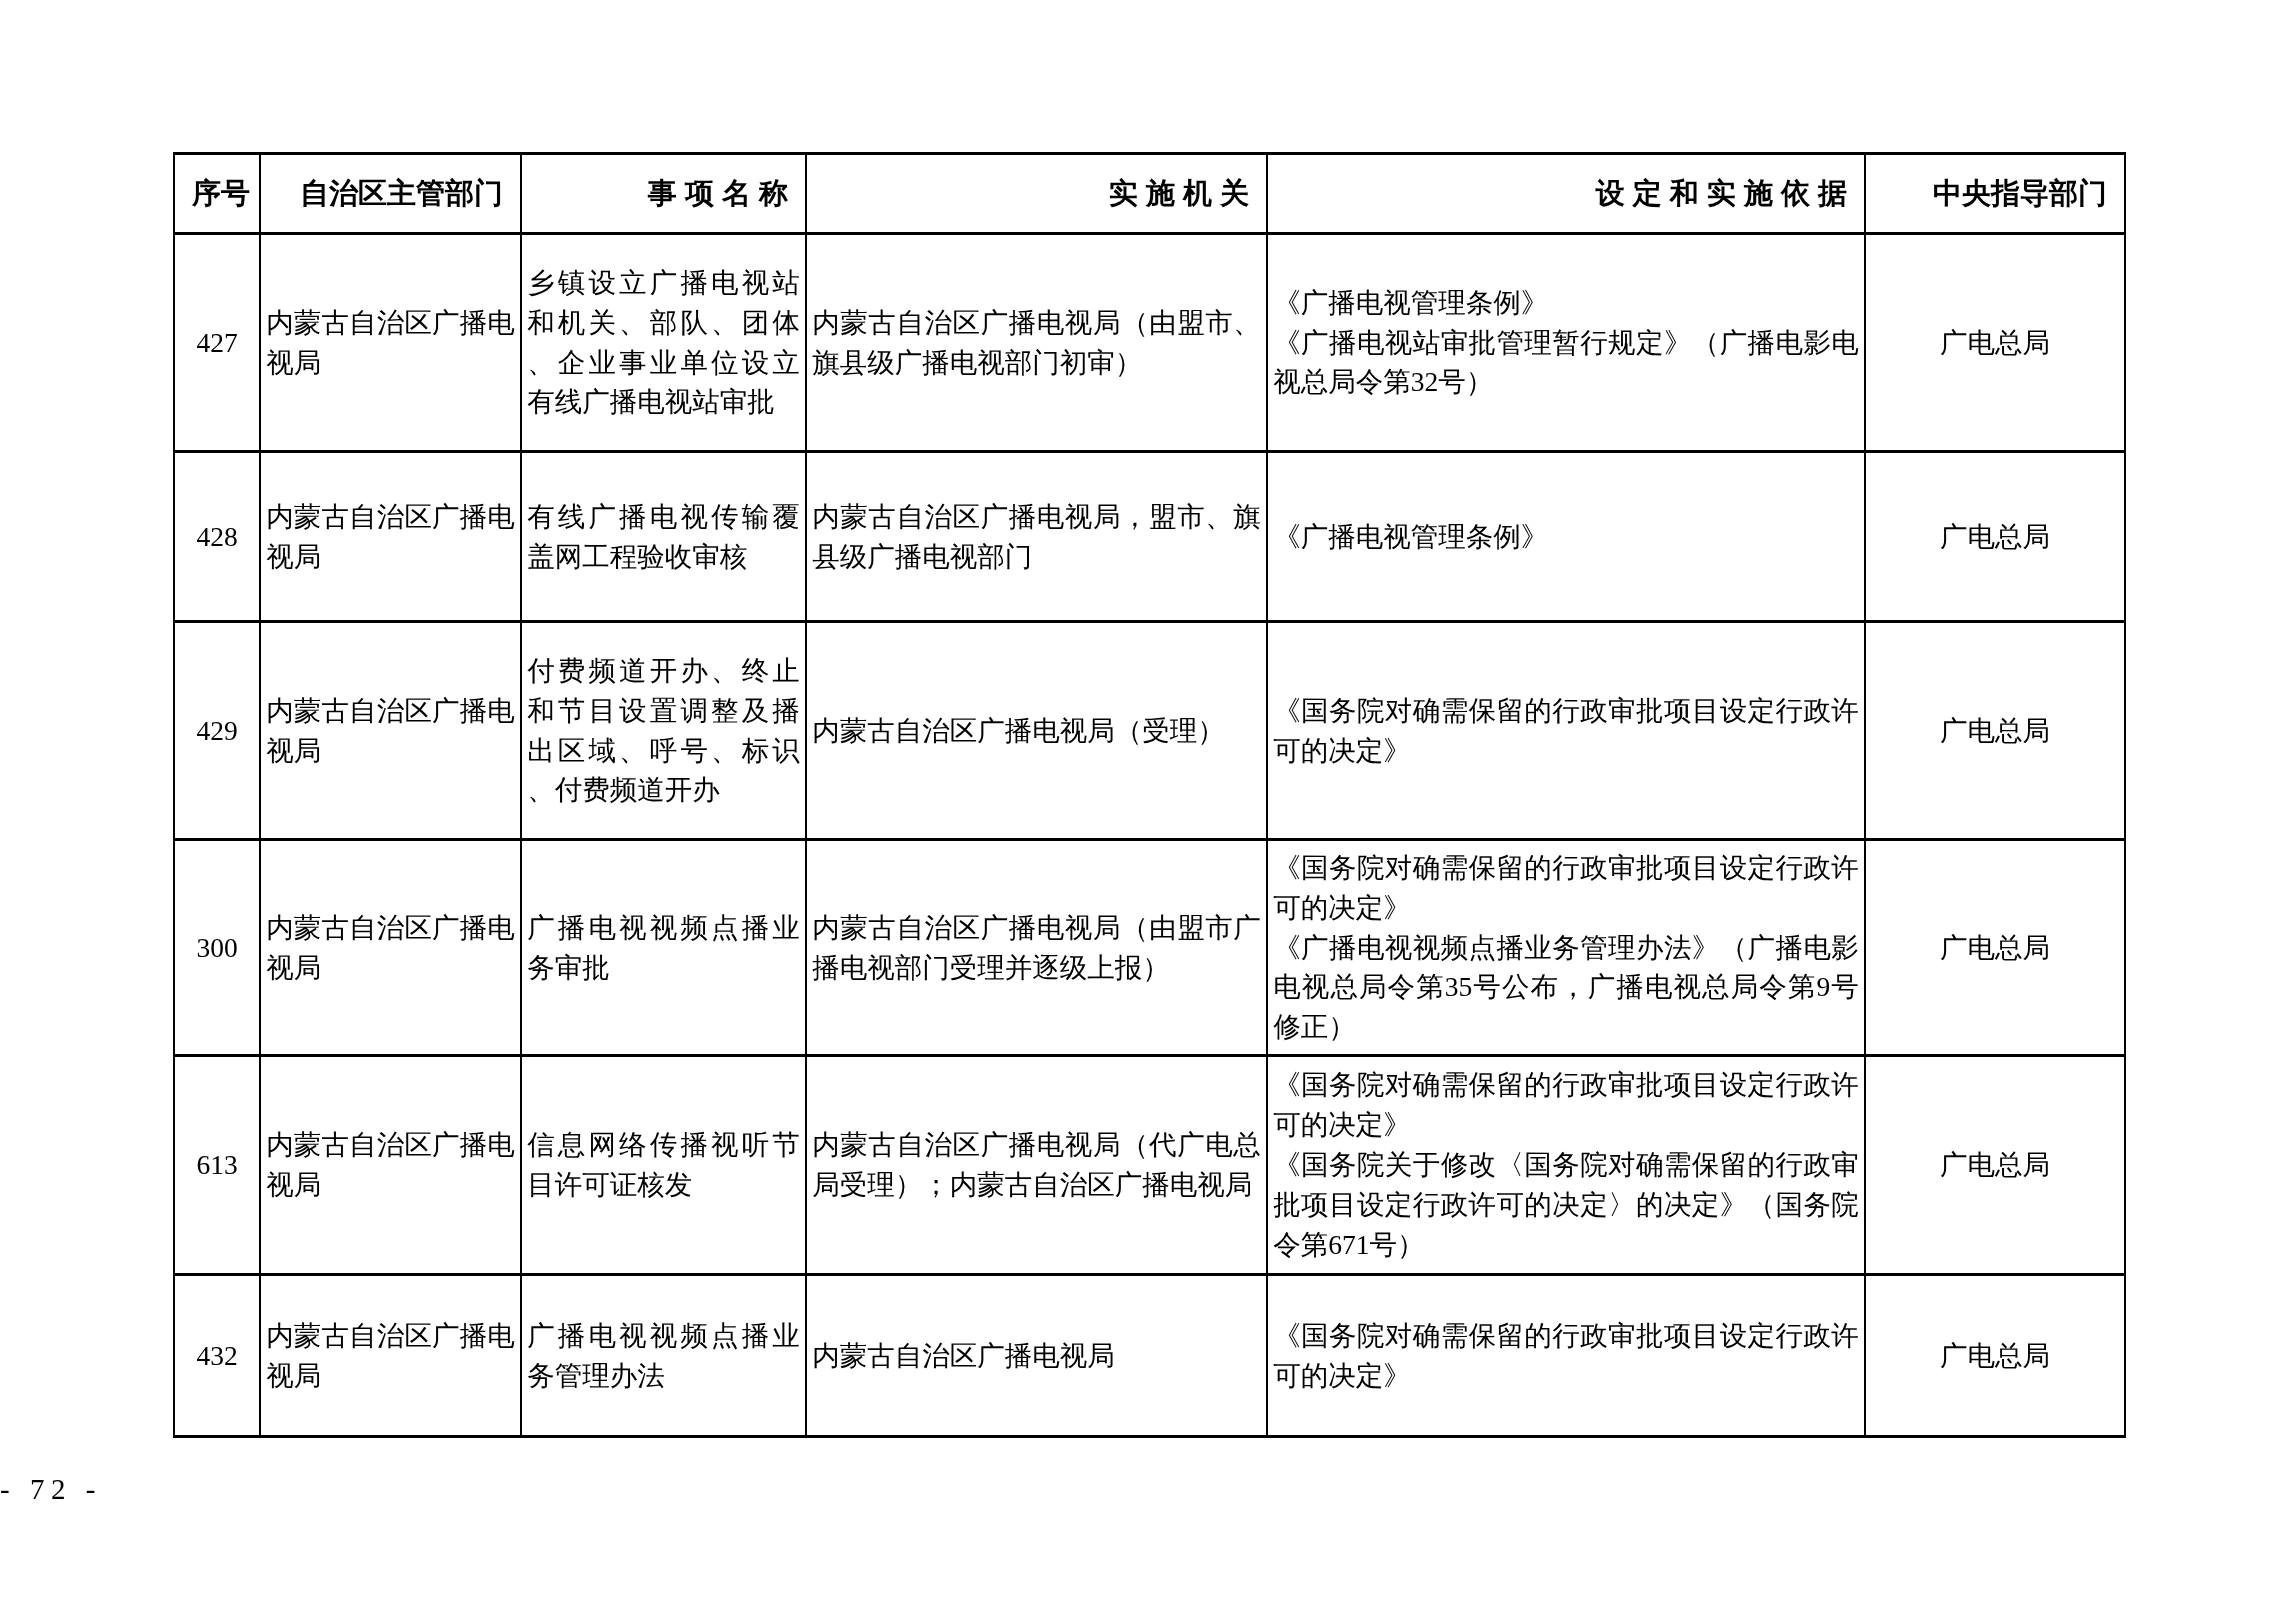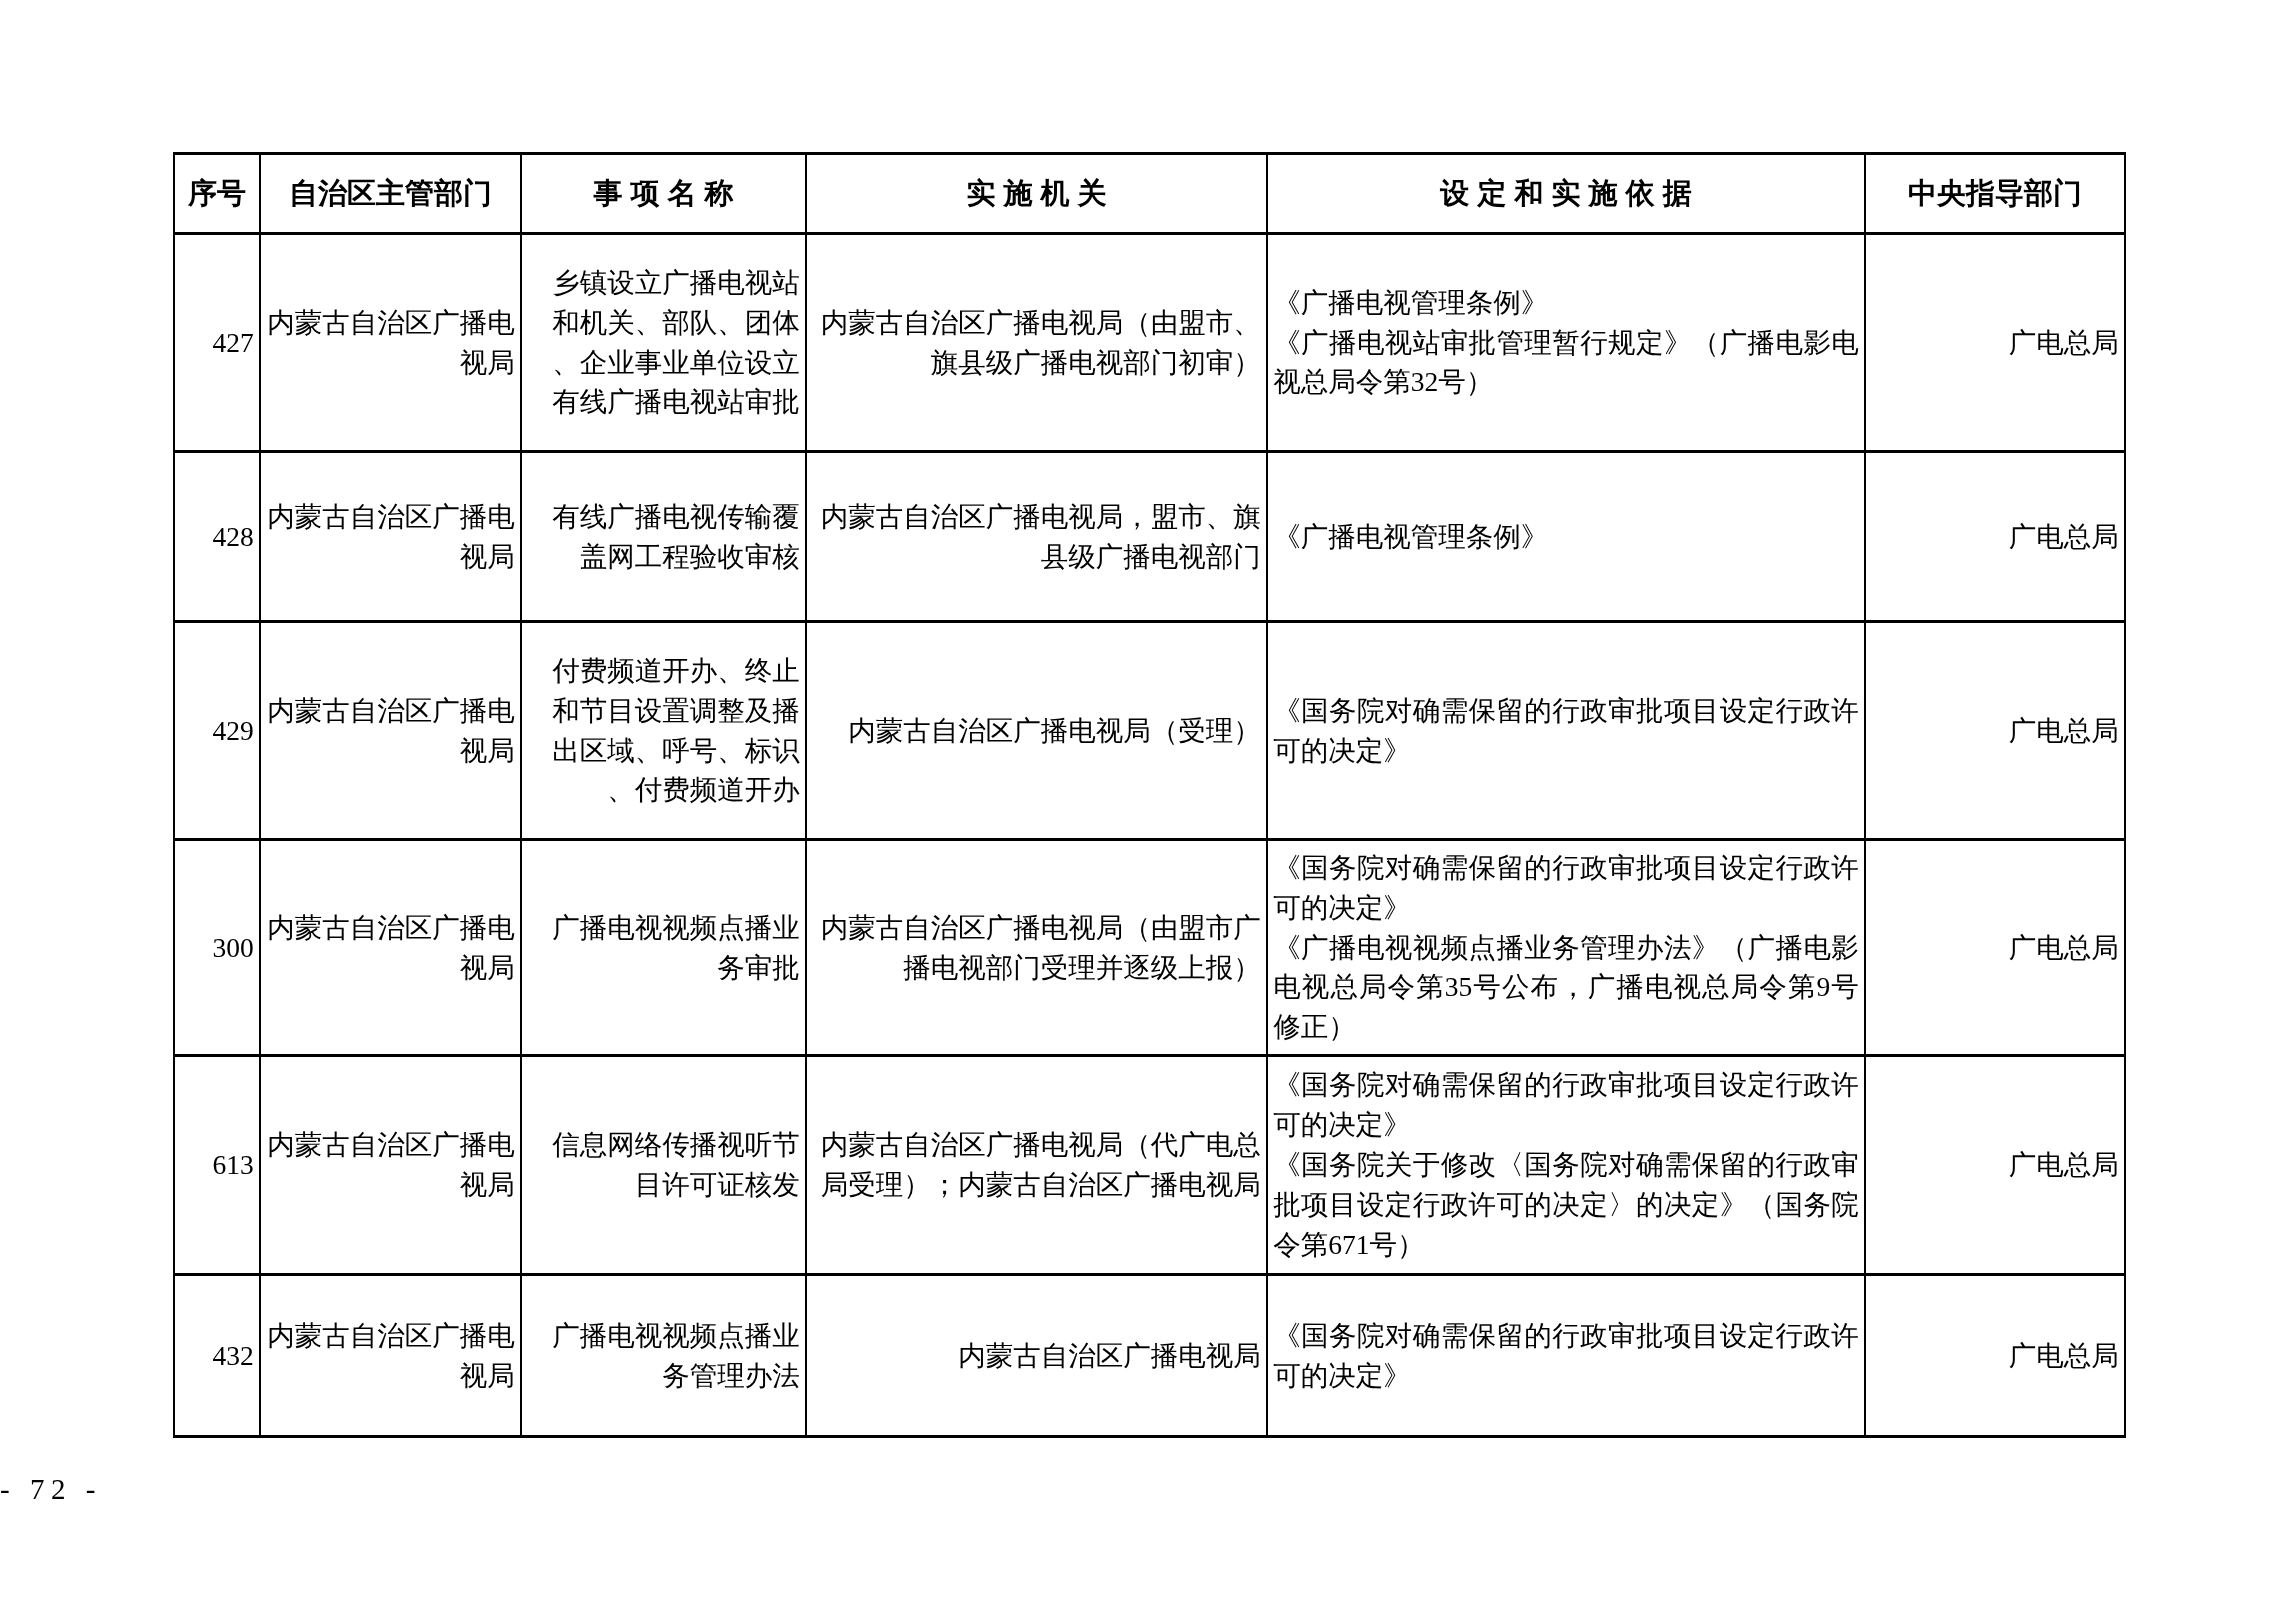--- a/index.html
+++ b/index.html
@@ -38,30 +38,29 @@
   table.approval th,
   table.approval td {
     border-top: 3.9px solid #000;
     border-bottom: 3.9px solid #000;
     border-left: 2.6px solid #000;
     border-right: 2.6px solid #000;
     vertical-align: middle;
     padding: 2.6px 5.2px;
     box-sizing: border-box;
     overflow: hidden;
-    text-align: right;
   }
   table.approval th {
     font-family: "Liberation Sans", "DejaVu Sans", sans-serif;
     font-weight: bold;
     font-size: 29px;
-    text-align: center;
+    text-align: right;
     white-space: nowrap;
     height: 80px;
-    padding: 0 4px;
+    padding: 0 17px;
   }
   table.approval td {
     font-size: 27.5px;
     line-height: 1.45;
   }
   td.cell-no {
     text-align: center;
     padding: 0;
   }
   td.cell-central {

